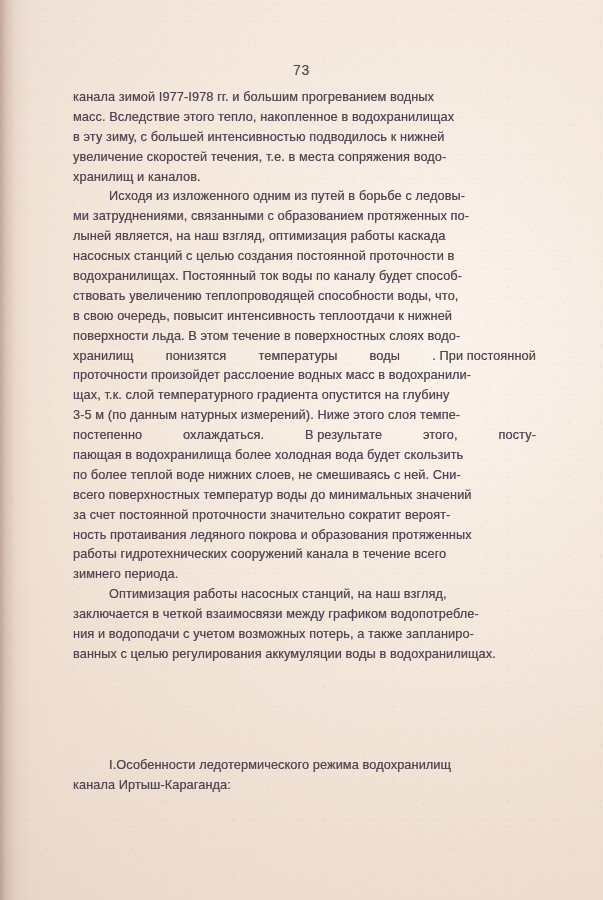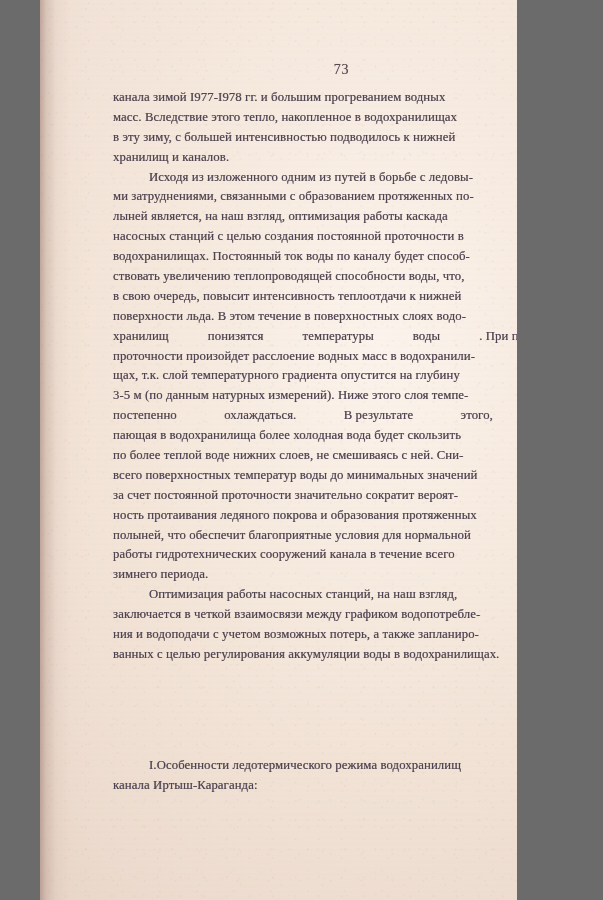--- a/index.html
+++ b/index.html
@@ -4,21 +4,21 @@
 <title>Scanned typewritten page 73</title>
 <style>
   html, body {
     margin: 0;
     padding: 0;
     background: #6b6b6b;
   }
 
   .page {
     position: relative;
-    width: 477px;
+    width: 603px;
     height: 900px;
     overflow: hidden;
     
     background-color: #f0e2d6;
     background-image:
       
       linear-gradient(to right,
         rgba(150,118,108,0.55) 0px,
         rgba(176,146,134,0.38) 6px,
         rgba(205,180,168,0.20) 16px,
@@ -29,23 +29,22 @@
         rgba(255,250,244,0.72) 0%,
         rgba(248,234,222,0.32) 46%,
         rgba(226,201,186,0.22) 78%,
         rgba(212,184,168,0.34) 100%),
       
       linear-gradient(to bottom,
         #f3e6db 0%,
         #f2e4d8 24%,
         #f1e3d6 58%,
         #eedfd2 100%);
-    font-family: Liberation Serif, serif;
+    font-family: Liberation Sans, sans-serif;
     color: #4a4048;
-    margin-left: 40px;
     -webkit-font-smoothing: antialiased;
   }
 
   
   .grain {
     position: absolute;
     inset: 0;
     pointer-events: none;
     opacity: 0.5;
     background-image:
@@ -156,20 +155,21 @@
   <div class="content">
 
     <div class="folio">73</div>
 
     <div class="body-block">
 
       <div class="para">
         <div class="line">канала зимой I977-I978 гг. и большим прогреванием водных</div>
         <div class="line">масс. Вследствие этого тепло, накопленное в водохранилищах</div>
         <div class="line">в эту зиму, с большей интенсивностью подводилось к нижней</div>
+        <div class="line">увеличение скоростей течения, т.е. в места сопряжения водо-</div>
         <div class="line">хранилищ и каналов.</div>
       </div>
 
       <div class="para">
         <div class="line indent">Исходя из изложенного одним из путей в борьбе с ледовы-</div>
         <div class="line">ми затруднениями, связанными с образованием протяженных по-</div>
         <div class="line">лыней является, на наш взгляд, оптимизация работы каскада</div>
         <div class="line">насосных станций с целью создания постоянной проточности в</div>
         <div class="line">водохранилищах. Постоянный ток воды по каналу будет способ-</div>
         <div class="line">ствовать увеличению теплопроводящей способности воды, что,</div>
@@ -194,21 +194,20 @@
           <span>В результате</span>
           <span>этого,</span>
           <span>посту-</span>
         </div>
 
         <div class="line">пающая в водохранилища более холодная вода будет скользить</div>
         <div class="line">по более теплой воде нижних слоев, не смешиваясь с ней. Сни-</div>
         <div class="line">всего поверхностных температур воды до минимальных значений</div>
         <div class="line">за счет постоянной проточности значительно сократит вероят-</div>
         <div class="line">ность протаивания ледяного покрова и образования протяженных</div>
-        <div class="line">полыней, что обеспечит благоприятные условия для нормальной</div>
         <div class="line">работы гидротехнических сооружений канала в течение всего</div>
         <div class="line">зимнего периода.</div>
       </div>
 
       <div class="para">
         <div class="line indent">Оптимизация работы насосных станций, на наш взгляд,</div>
         <div class="line">заключается в четкой взаимосвязи между графиком водопотребле-</div>
         <div class="line">ния и водоподачи с учетом возможных потерь, а также запланиро-</div>
         <div class="line">ванных с целью регулирования аккумуляции воды в водохранилищах.</div>
       </div>

